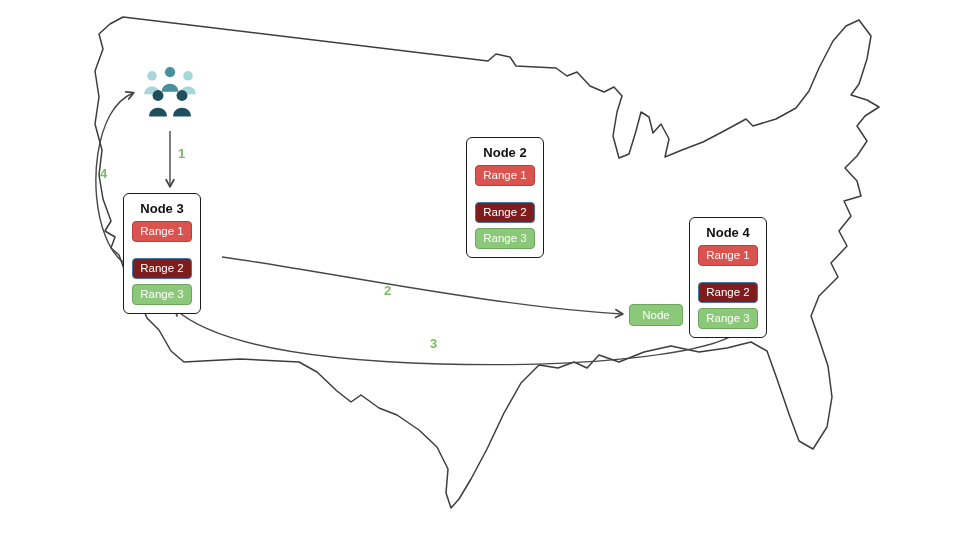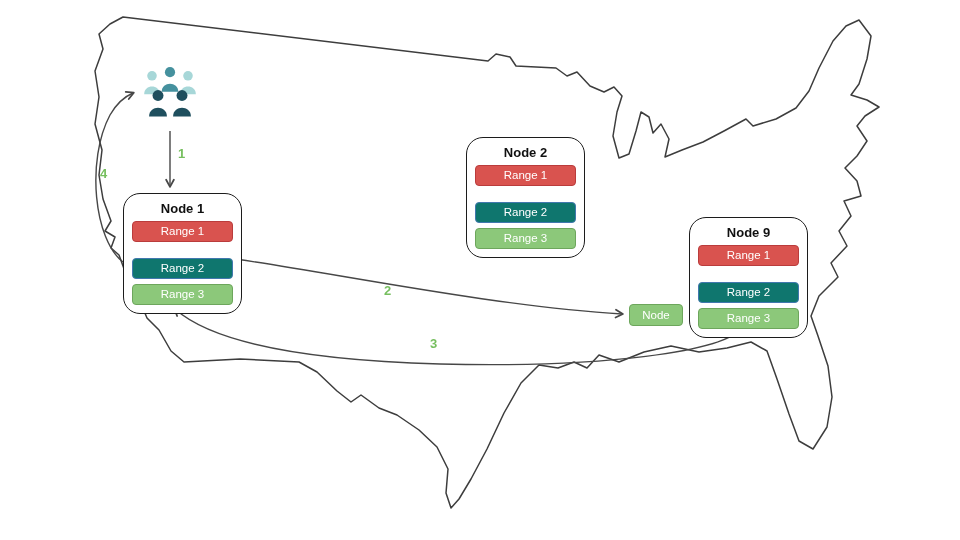--- a/index.html
+++ b/index.html
@@ -5,35 +5,35 @@
   html,body{margin:0;padding:0;}
   body{
     width:960px;height:540px;position:relative;overflow:hidden;
     background:#ffffff;
     font-family:"Liberation Sans", sans-serif;
   }
   .stage{position:absolute;inset:0;width:960px;height:540px;}
   svg.layer{position:absolute;left:0;top:0;z-index:1;}
 
   .node{
-    position:absolute;width:119px;background:#ffffff;
-    border:1.5px solid #1c1c1c;border-radius:17px;
+    position:absolute;width:78px;background:#ffffff;
+    border:1.5px solid #1c1c1c;border-radius:6px;
     padding:7px 8px 8px;box-sizing:border-box;z-index:2;
   }
   .node1{left:123px;top:193px;}
   .node2{left:466px;top:137px;}
   .node3{left:689px;top:217px;}
   .node-title{font-size:13px;font-weight:700;color:#101010;text-align:center;}
   .range{
     margin-top:5px;height:21px;line-height:19px;box-sizing:border-box;
     border-radius:4px;text-align:center;color:#ffffff;font-size:11.5px;
     border:1px solid transparent;
   }
   .range-1{background:#d9534f;border-color:#ba3c3c;}
-  .range-2{background:#0f766e;border-color:#4178ae;margin-top:16px;}
+  .range-2{background:#7f1d1d;border-color:#4178ae;margin-top:16px;}
   .range-3{background:#8cc87a;border-color:#6da65c;text-align:center;}
 
   .lease{
     position:absolute;left:629px;top:304px;width:54px;height:22px;
     line-height:20px;box-sizing:border-box;background:#8cc87a;
     border:1px solid #6da65c;border-radius:4px;color:#ffffff;
     font-size:11.5px;text-align:center;z-index:2;
   }
 
   .step{position:absolute;font-size:13px;font-weight:700;color:#76bf5f;z-index:3;}
@@ -94,35 +94,35 @@
         <path d="M-8.5,10 C-8.5,-1 8.5,-1 8.5,10 Z"></path>
       </g>
       <g transform="translate(12,8) scale(1.05)" fill="#1f4f5e">
         <circle cx="0" cy="-10" r="5.2"></circle>
         <path d="M-8.5,10 C-8.5,-1 8.5,-1 8.5,10 Z"></path>
       </g>
     </g>
   </svg>
 
   <div class="node node1">
-    <div class="node-title">Node 1</div>
+    <div class="node-title">Node 3</div>
     <div class="range range-1">Range 1</div>
     <div class="range range-2">Range 2</div>
     <div class="range range-3">Range 3</div>
   </div>
 
   <div class="node node2">
     <div class="node-title">Node 2</div>
     <div class="range range-1">Range 1</div>
     <div class="range range-2">Range 2</div>
     <div class="range range-3">Range 3</div>
   </div>
 
   <div class="node node3">
-    <div class="node-title">Node 9</div>
+    <div class="node-title">Node 4</div>
     <div class="range range-1">Range 1</div>
     <div class="range range-2">Range 2</div>
     <div class="range range-3">Range 3</div>
   </div>
 
   <div class="lease">Node</div>
 
   <div class="step step-1">1</div>
   <div class="step step-2">2</div>
   <div class="step step-3">3</div>

